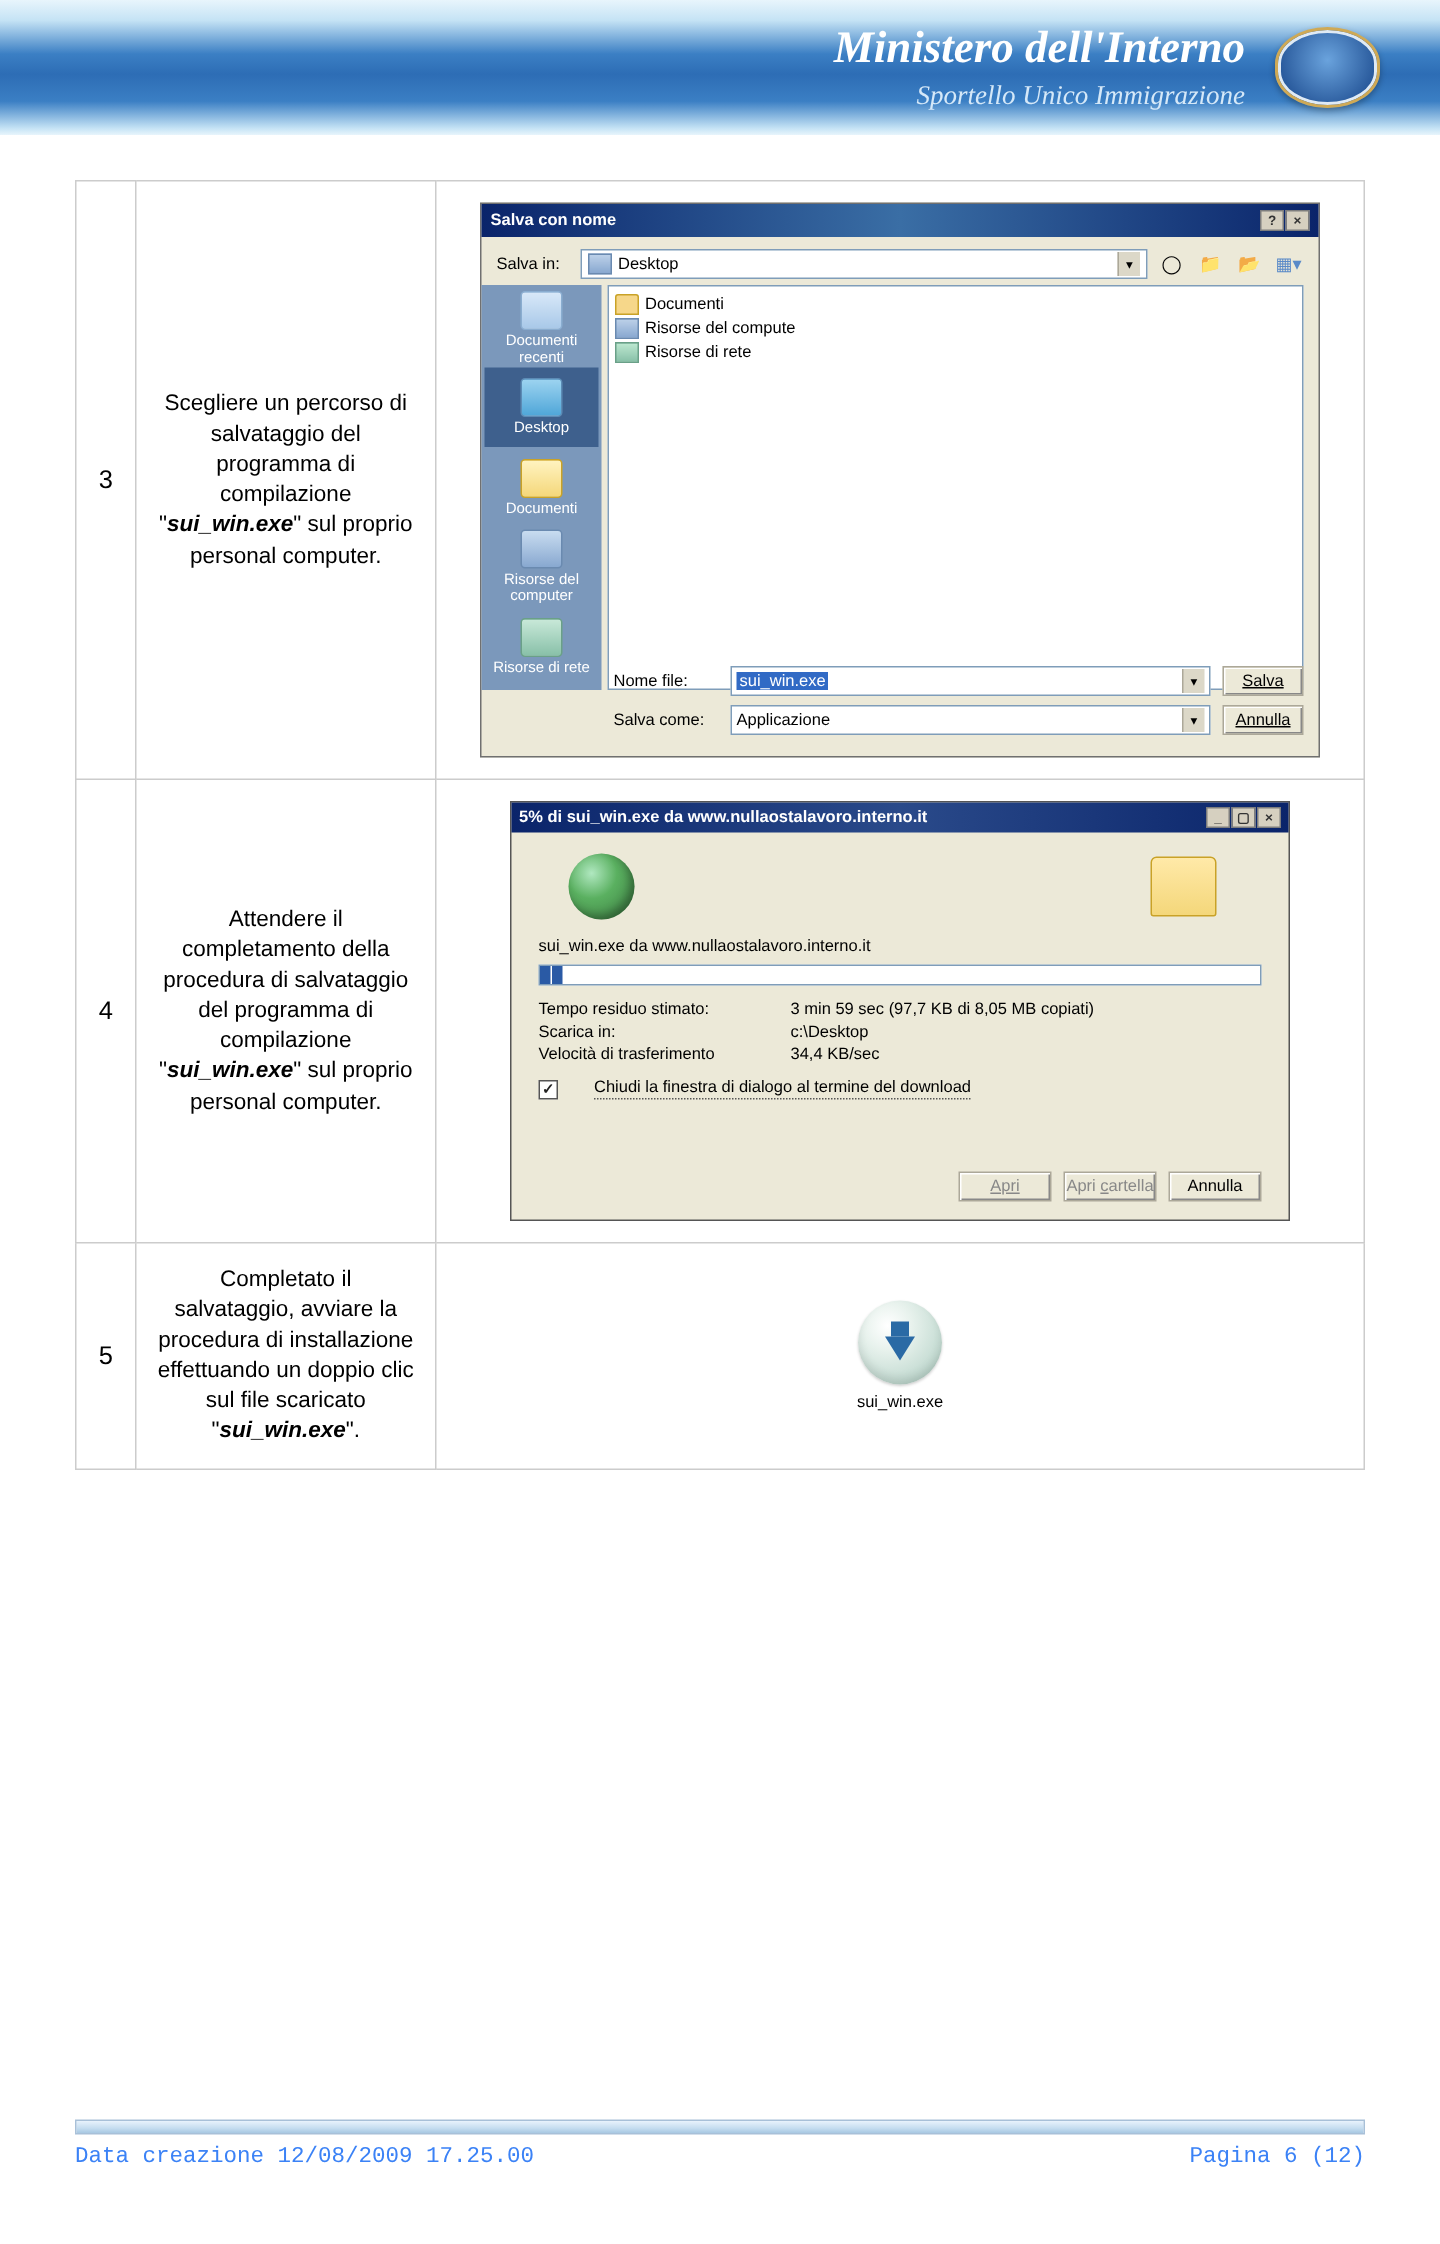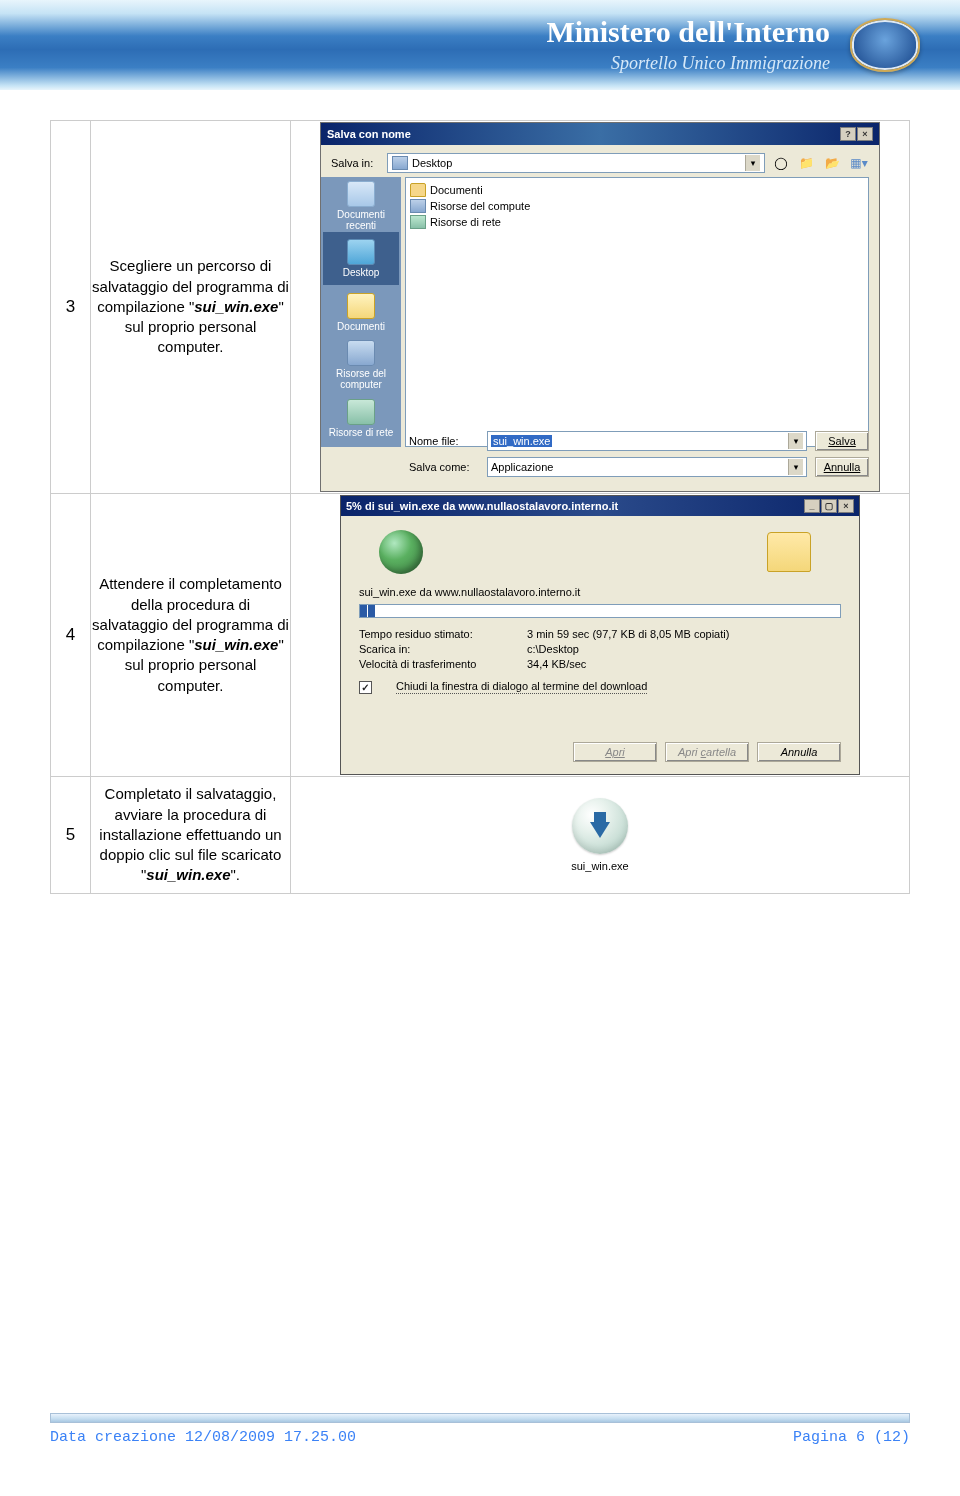--- a/index.html
+++ b/index.html
@@ -15,35 +15,35 @@
     width: 960px;
     height: 90px;
     background: linear-gradient(to bottom, #e8f5fc 0%, #c5e3f5 15%, #3b7fc4 40%, #2d6db5 55%, #3b7fc4 75%, #c5e3f5 95%, #e8f5fc 100%);
     position: relative;
     display: flex;
     align-items: center;
     justify-content: flex-end;
     padding-right: 40px;
   }
   .header-text { text-align: right; color: #fff; margin-right: 20px;}
-  .header-text .t1 { font-family: 'Times New Roman', serif; font-size: 30px; font-weight: bold; line-height: 1; text-align: right; }
+  .header-text .t1 { font-family: 'Times New Roman', serif; font-style: italic; font-size: 30px; font-weight: bold; line-height: 1; text-align: right; }
   .header-text .t2 { font-family: Arial, sans-serif; font-size: 14px; color: #d8e8f8; border-top: 1px solid #bcd5ee; padding-top: 2px;}
   .header-text .t3 { font-family: 'Times New Roman', serif; font-style: italic; font-size: 18px; color: #d5e8f8; margin-top: 6px;}
   .badge {
     width: 70px; height: 54px; border-radius: 50%/45%;
     background: radial-gradient(circle at 50% 40%, #6aa3dd 0%, #2b5c9e 70%);
     border: 2px solid #cfa955;
     box-shadow: 0 0 0 2px #dfeaf5 inset, 0 2px 4px rgba(0,0,0,.3);
   }
   .content { padding: 30px 50px; }
   table.steps { border-collapse: collapse; width: 100%; }
   table.steps td {
     border: 1px solid #ccc;
     vertical-align: middle;
-    padding: 1px;
+    padding: 14px;
   }
   td.num { width: 40px; text-align: center; vertical-align: middle; font-size: 17px;}
   td.desc { width: 200px; text-align: center; font-size: 15px; line-height: 1.35; padding: 16px 10px;}
   td.shot { padding: 6px; }
   .italic { font-style: italic; }
   .bold { font-weight: bold; }
 
   
   .win-dialog {
     width: 560px; height: 370px; background: #ece9d8;
@@ -117,21 +117,21 @@
   .dl-line { margin: 4px 0; color:#000;}
   .progress-bar { width:100%; height:14px; border:1px solid #7f9db9; background:#fff; margin:6px 0 10px 0; display:flex;}
   .progress-seg { width:7px; height:12px; margin:0 1px 0 0; background:#2a5aa5;}
   .info-row { display:flex; gap:8px; margin: 3px 0; font-size:11px;}
   .info-row .lbl { width:160px;}
   .chk-row { display:flex; align-items:center; gap:24px; margin-top:10px; font-size:11px;}
   .chk { width:13px; height:13px; border:1px solid #555; background:#fff; display:inline-flex; align-items:center; justify-content:center; font-size:10px;}
   .chk::after { content:'✓'; color:#222; font-weight:bold;}
   .dotted { border-bottom:1px dotted #555; padding-bottom:1px;}
   .dl-buttons { display:flex; justify-content:flex-end; gap:8px; padding: 0 18px; position:absolute; bottom:12px; right:0;}
-  .dl-buttons .winbtn { width:84px; text-decoration:none;font-style:italic;}
+  .dl-buttons .winbtn { width:62px; text-decoration:none;}
   .dl-buttons .winbtn .ul { text-decoration:underline;}
 
   
   .download-icon-block { display:flex; flex-direction:column; align-items:center; gap:6px; margin:0 auto; width:150px; padding-top: 20px; padding-bottom: 20px;}
   .dl-circle {
     width:56px; height:56px; border-radius:50%;
     background: radial-gradient(circle at 35% 30%, #fff 0%, #e8f2ed 30%, #c5dcd3 70%, #a0c0b5 100%);
     position:relative; box-shadow: 0 1px 2px rgba(0,0,0,.2), inset 0 -4px 6px rgba(0,0,0,.1);
     display:flex; align-items:center; justify-content:center;
   }

